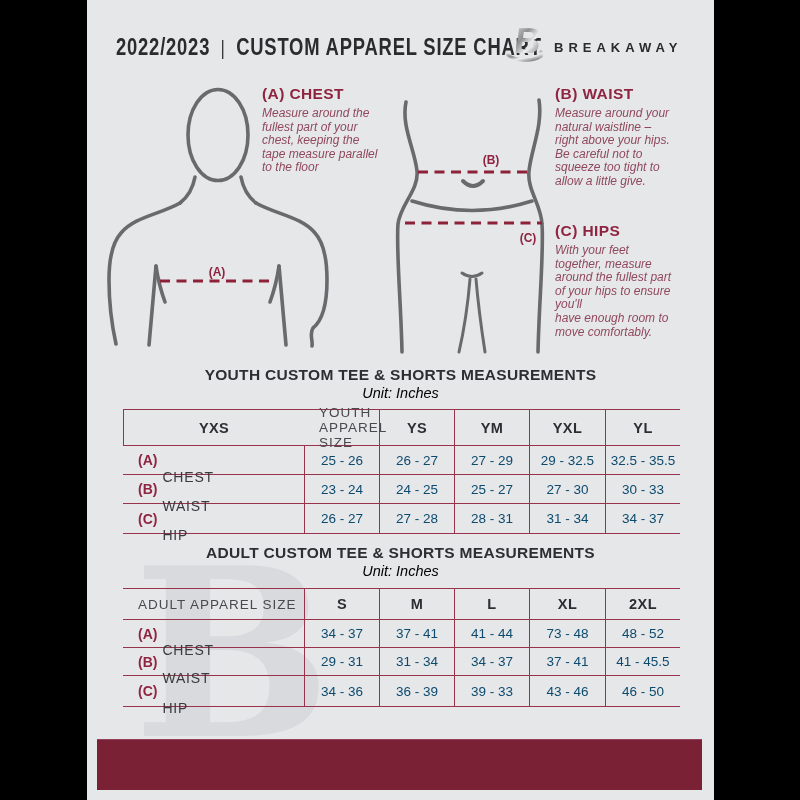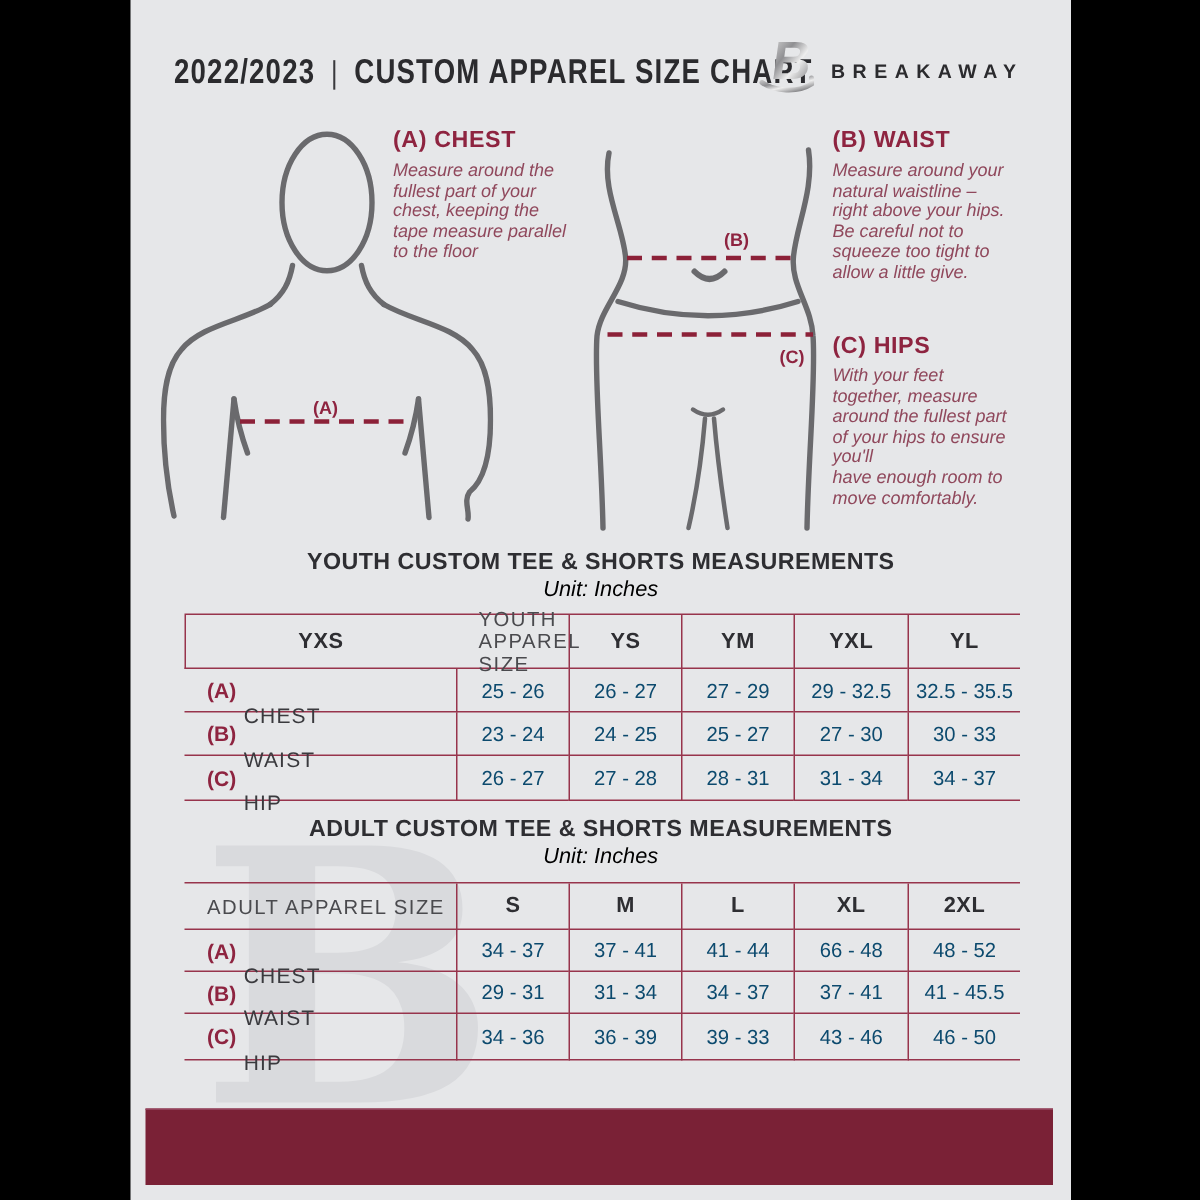--- a/index.html
+++ b/index.html
@@ -198,21 +198,21 @@
       <div class="cell bl th-col">XL</div>
       <div class="cell bl th-col">2XL</div>
 
       <div class="cell first">
           <span class="pfx">(A)</span>
           <span class="lblname">CHEST</span>
         </div>
       <div class="cell bl val">34 - 37</div>
       <div class="cell bl val">37 - 41</div>
       <div class="cell bl val">41 - 44</div>
-      <div class="cell bl val">66 - 48</div>
+      <div class="cell bl val">73 - 48</div>
       <div class="cell bl val">48 - 52</div>
 
       <div class="cell first">
           <span class="pfx">(B)</span>
           <span class="lblname">WAIST</span>
         </div>
       <div class="cell bl val">29 - 31</div>
       <div class="cell bl val">31 - 34</div>
       <div class="cell bl val">34 - 37</div>
       <div class="cell bl val">37 - 41</div>

